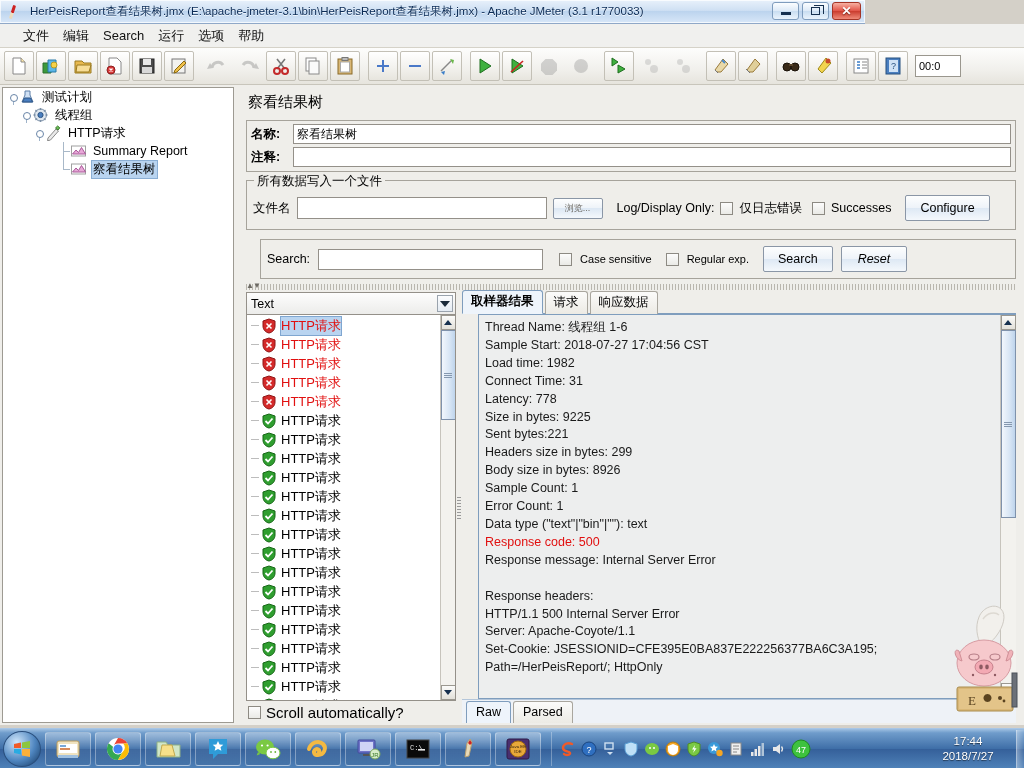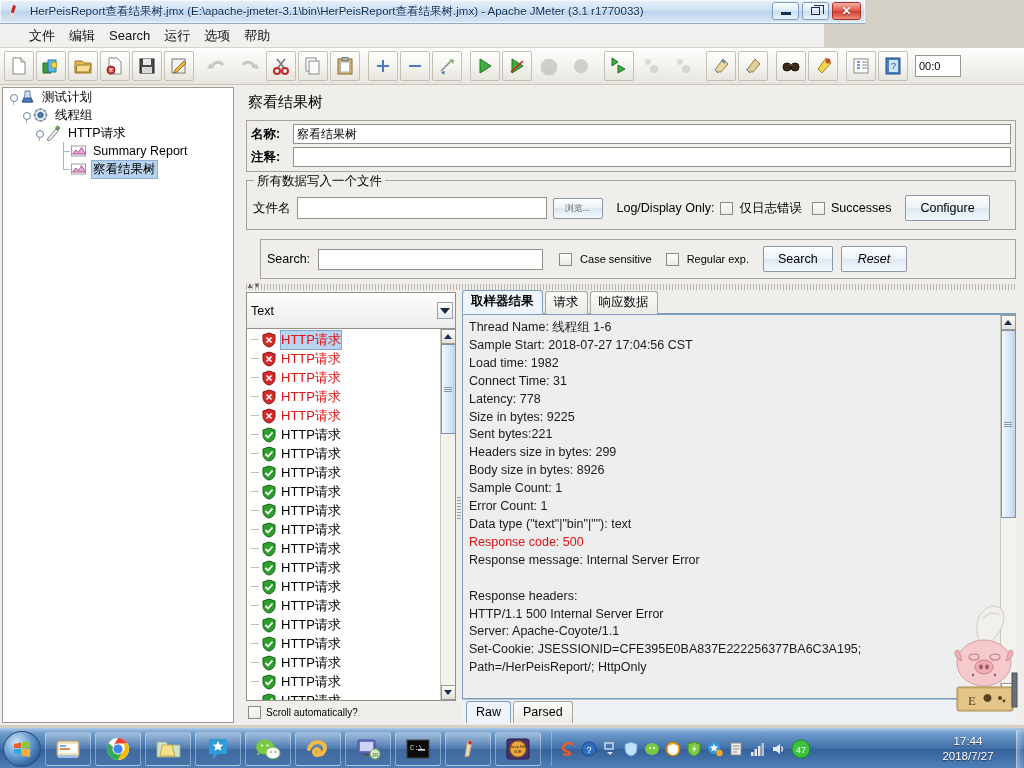--- a/index.html
+++ b/index.html
@@ -51,23 +51,23 @@
     background: linear-gradient(to bottom,#f7b0a2,#e2564a 48%,#c93a2c 50%,#ef8a78);
     border-color: #a33426; color: #fff; width: 29px;
   }
   .glyph-min { width: 10px; height: 3px; background: #16304f; margin-top: 5px; }
   .glyph-max { width: 9px; height: 8px; border: 1.5px solid #16304f; position: relative; }
   .glyph-max::after { content:""; position:absolute; left:2px; top:-3px; width:9px; height:8px; border:1.5px solid #16304f; border-bottom:none; border-left:none;}
   .glyph-close { font-size: 12px; font-weight: bold; line-height: 1; color: #fff; text-shadow: 0 1px 1px #7a2114; }
 
   
   .menubar {
-    position: absolute; left: 0; top: 24px; width: 824px; height: 24px;
+    position: absolute; left: 0; top: 24px; width: 1024px; height: 24px;
     background: #f0f0ee; border-bottom: 1px solid #d5d2c8;
-    display: flex; align-items: center; padding-left: 22px;
+    display: flex; align-items: center; padding-left: 16px;
   }
   .menu-item {
     padding: 3px 7px; font-size: 13px; color: #111; cursor: default;
   }
 
   
   .toolbar {
     position: absolute; left: 0; top: 48px; width: 1024px; height: 37px;
     background: linear-gradient(to bottom,#fdfdfc,#f1f0ec 60%,#e6e4dd);
     border-bottom: 1px solid #c8c5bb;
@@ -176,21 +176,21 @@
   }
   .dotted-div .arrows { position: absolute; left: 0; top: -3px; font-size: 8px; color: #6d6a64; letter-spacing: -1px;}
 
   .results-area {
     margin: 2px 6px 0 6px; flex: 1; display: flex; min-height: 0;
   }
   .res-left {
     width: 210px; flex: none; display: flex; flex-direction: column;
   }
   .combo {
-    height: 37px; border: 1px solid #949089; background: linear-gradient(to bottom,#fdfdfd,#ececea);
+    height: 23px; border: 1px solid #949089; background: linear-gradient(to bottom,#fdfdfd,#ececea);
     display: flex; align-items: center; justify-content: space-between;
     padding: 0 2px 0 4px; font-size: 12.5px; color: #000;
   }
   .combo .arrow-btn {
     width: 16px; height: 17px; border: 1px solid #9aa3ad;
     background: linear-gradient(to bottom,#fbfcfd,#e4ebf3);
     display: flex; align-items: center; justify-content: center;
   }
   .caret-down { width:0;height:0;border-left:5px solid transparent;border-right:5px solid transparent;border-top:6px solid #1a2a3a;}
   .res-list {
@@ -222,21 +222,21 @@
     border: 1px solid #7f92ab;
     background: linear-gradient(to right,#f2f7fc,#d7e5f4 60%,#bed4ec);
     display: flex; align-items: center; justify-content: center;
   }
   .grip { width: 8px; height: 5px; background: repeating-linear-gradient(to bottom,#8598ae 0 1px,transparent 1px 2px); }
   .caret-up-s { width:0;height:0;border-left:4px solid transparent;border-right:4px solid transparent;border-bottom:5px solid #16304f;}
   .caret-down-s { width:0;height:0;border-left:4px solid transparent;border-right:4px solid transparent;border-top:5px solid #16304f;}
 
   .scroll-auto {
     height: 22px; display: flex; align-items: center; gap: 5px; padding-left: 2px;
-    font-size: 10px; color: #000;
+    font-size: 15px; color: #000;
   }
 
   .vsplit { width: 6px; flex: none; position: relative; }
   .vsplit::after {
     content: ""; position: absolute; left: 1px; top: 50%; transform: translateY(-50%);
     width: 4px; height: 22px;
     background: repeating-linear-gradient(to bottom,#999 0 1px,transparent 1px 3px);
   }
 
   .res-right { flex: 1; display: flex; flex-direction: column; min-width: 0; }
@@ -247,21 +247,21 @@
     background: linear-gradient(to bottom,#fbfbfa,#eceae4);
     font-size: 12.5px; color: #000; padding: 2px 8px 3px 8px; margin-right: 2px;
     position: relative; top: 1px;
   }
   .tab.active {
     background: #eef4fb; border-color: #7f9dbd; font-weight: bold;
     border-bottom: 1px solid #eef4fb;
   }
   .res-text-wrap {
     flex: 1; border: 1px solid #7f9dbd; background: #eef1f4;
-    margin-top: 0; display: flex; min-height: 0; position: relative;
+    margin-top: 0; display: flex; min-height: 0; position: relative; margin-left: 16px;
   }
   .res-text {
     flex: 1; padding: 4px 6px; font-size: 12.5px; color: #1a1a1a;
     line-height: 17.9px; overflow: hidden; white-space: pre;
     background: #edeeee;
   }
   .res-text .red { color: #e11010; }
   .bottom-tabs {
     height: 24px; display: flex; align-items: flex-end;
     border-top: 1px solid #b4c6da; background: #eef2f7; padding-left: 4px;

